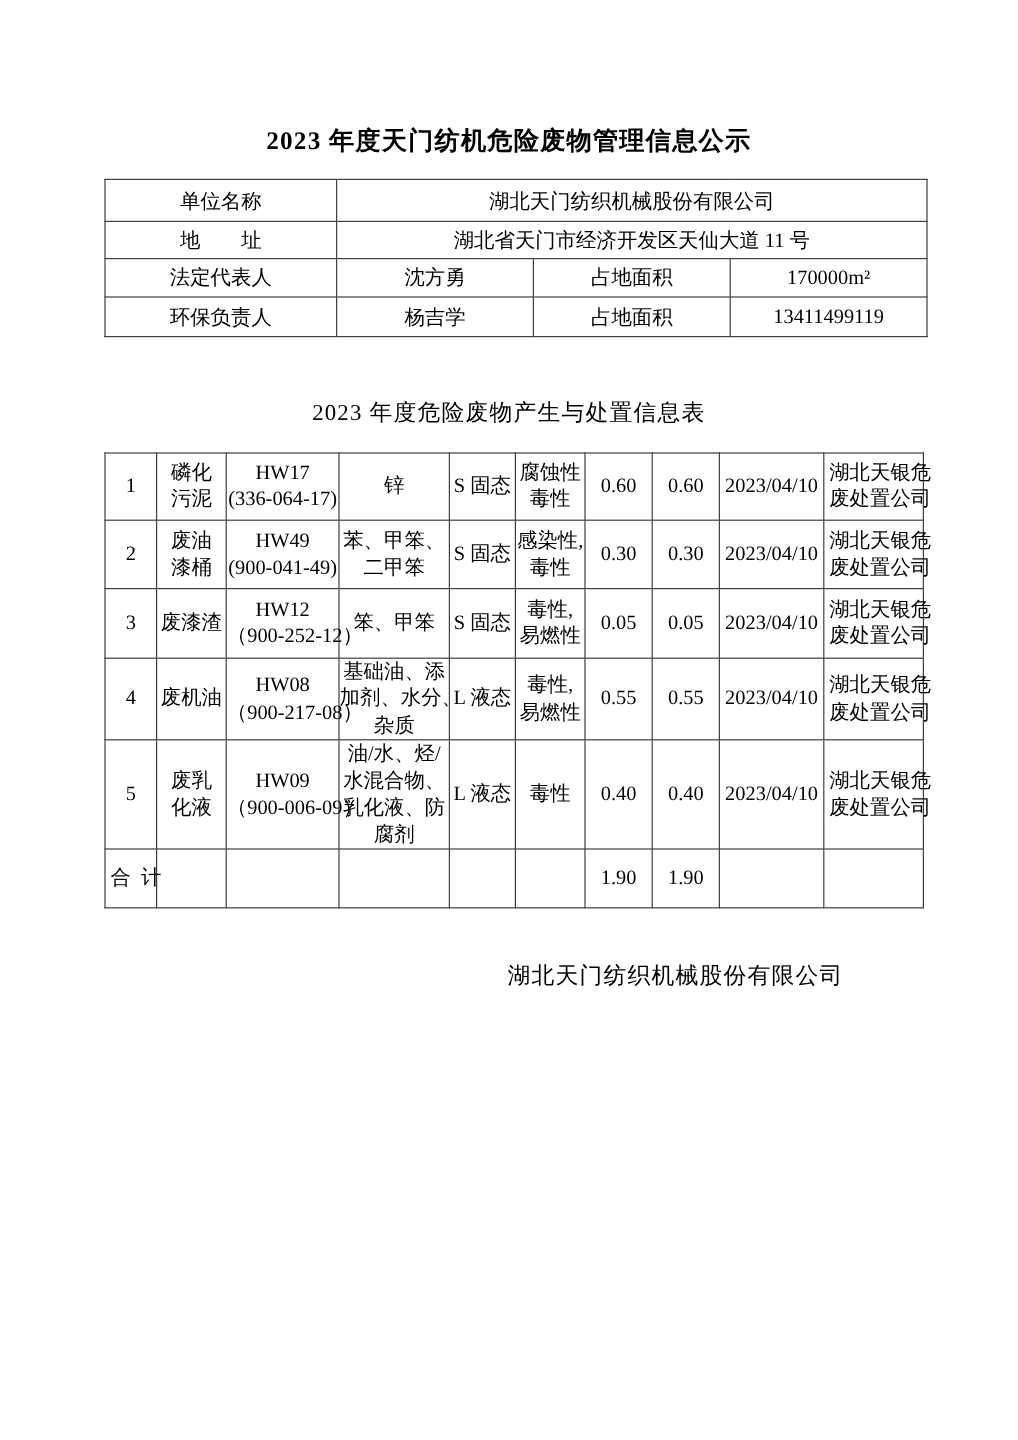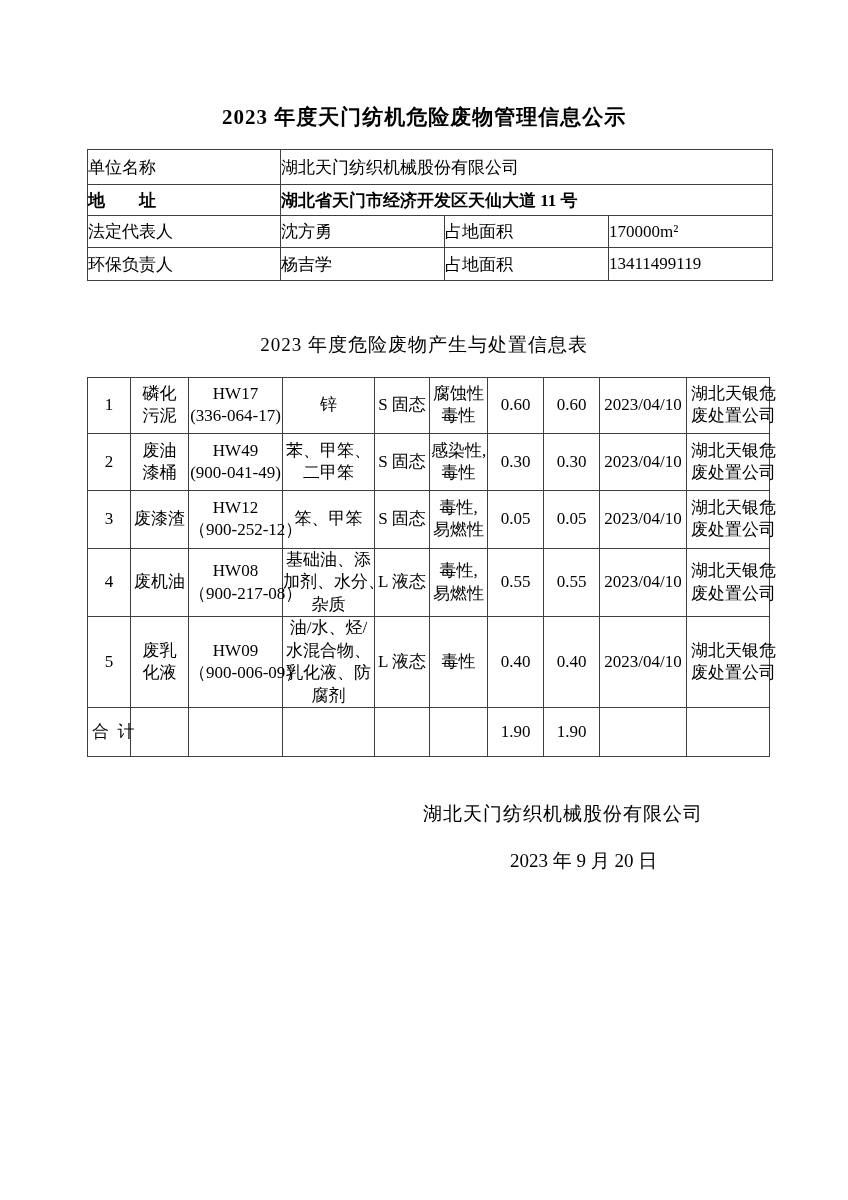--- a/index.html
+++ b/index.html
@@ -27,27 +27,27 @@
     font-weight: normal;
     letter-spacing: 1px;
     line-height: 1.3;
   }
 
   table { border-collapse: collapse; table-layout: fixed; }
   td, th { border: 1px solid #3f3f3f; font-weight: normal; vertical-align: middle; padding: 0; }
 
   
   .info-table { margin: 18px 0 0 87px; width: 686px; font-size: 17px; }
-  .info-table td { }
+  .info-table td { text-align: center; }
   .info-table .c1 { width: 192px; }
   .info-table .c2 { width: 136px; }
   .info-table .c3 { width: 127px; }
   .info-table .c4 { width: 231px; }
   .r-h34 td { height: 34px; }
-  .r-h30 td { height: 30px; font-weight: bold; }
+  .r-h30 td { height: 30px; }
   .r-h31 td { height: 31px; }
   .r-h32 td { height: 32px; }
   .r-h36 td { height: 36px; }
 
   
   .waste-table { margin: 19px 0 0 87px; width: 682px; font-size: 17px; }
   .waste-table th, .waste-table td {
     text-align: center;
     white-space: pre;
     line-height: 1.32;
@@ -214,15 +214,14 @@
         <td></td>
         <td>1.90</td>
         <td>1.90</td>
         <td></td>
         <td></td>
       </tr>
     </tbody>
   </table>
 
   <div class="sig-company">湖北天门纺织机械股份有限公司</div>
-  <div class="sig-date">2023 年 9 月 20 日</div>
 
 </div>
 
 </body></html>

